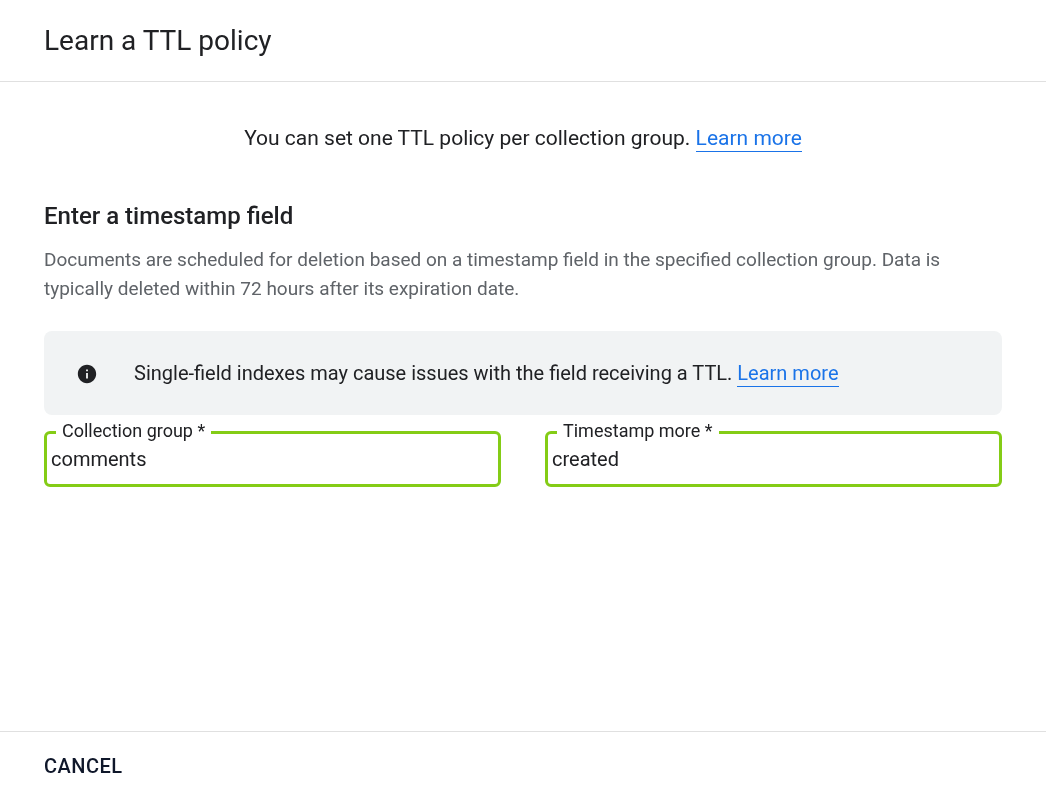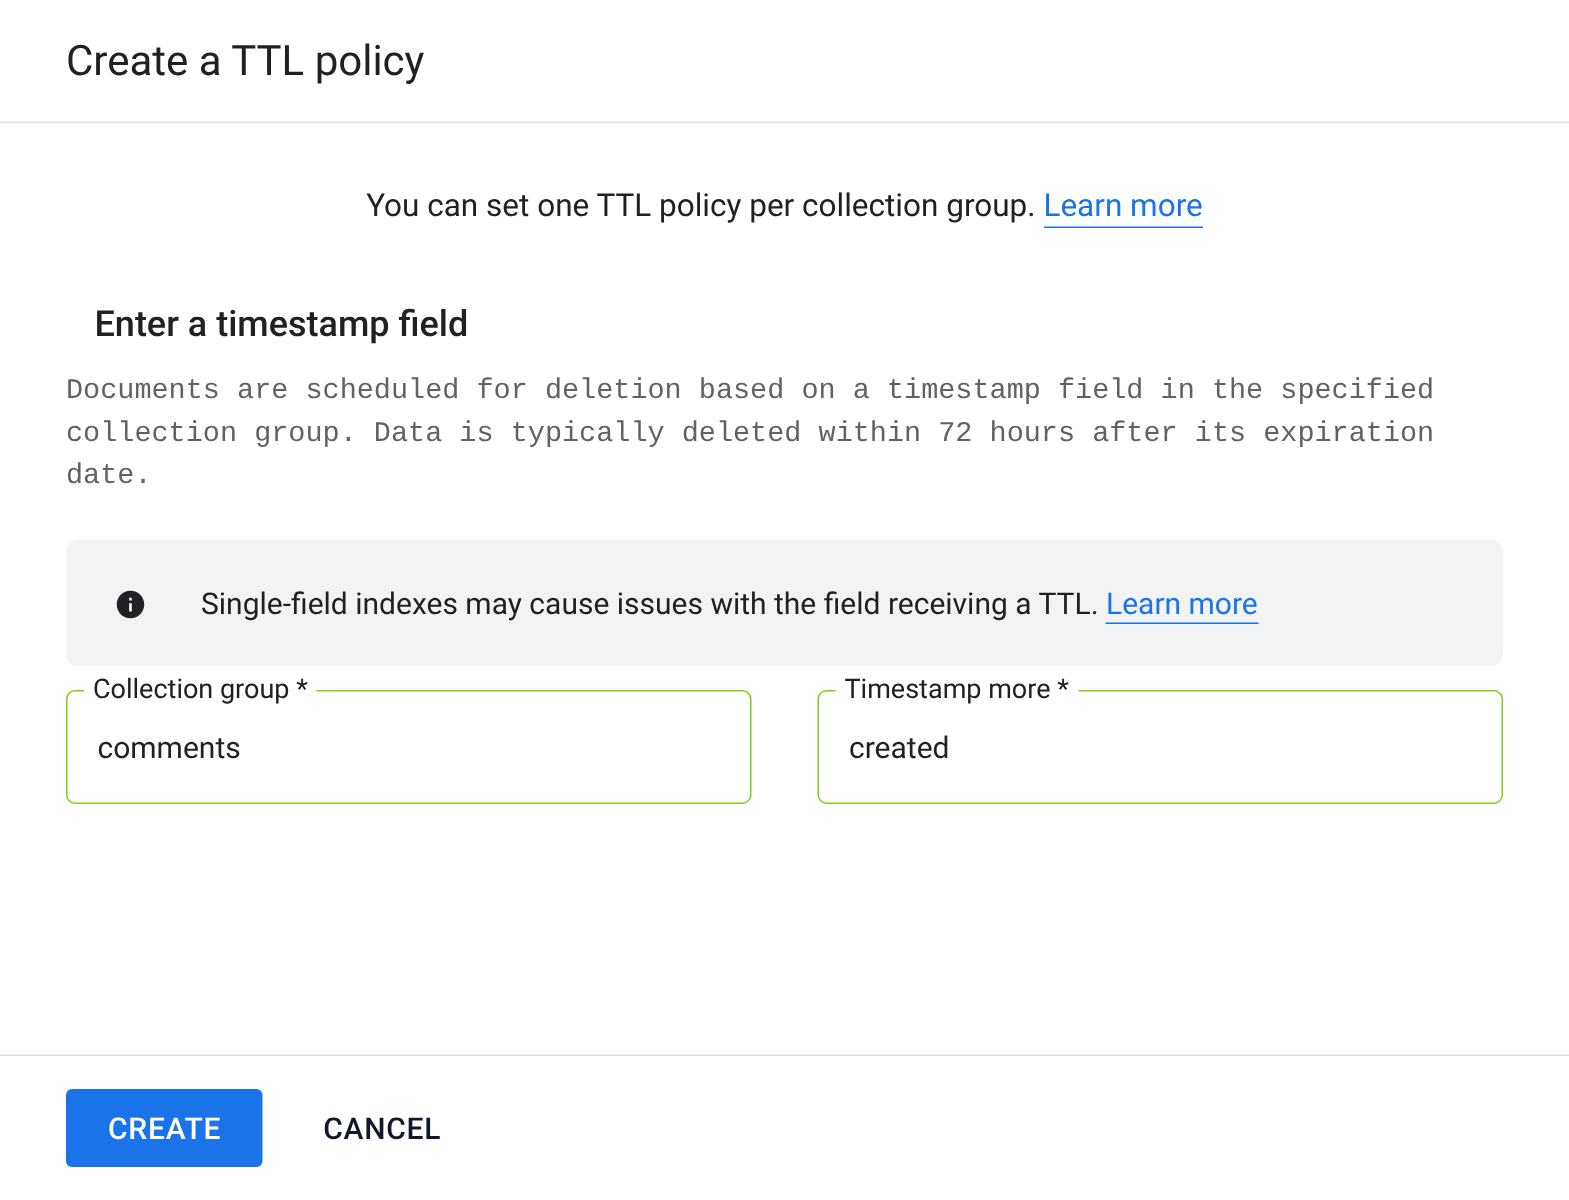--- a/index.html
+++ b/index.html
@@ -40,28 +40,26 @@
       color: #1a73e8;
       text-decoration: none;
       border-bottom: 1px solid #1a73e8;
       padding-bottom: 1px;
     }
     .section-title {
       font-size: 24px;
       font-weight: 500;
       color: #202124;
       margin-bottom: 16px;
-      margin-left: 19px;
     }
     .section-desc {
       font-size: 19px;
       color: #5f6368;
       line-height: 1.5;
       margin-bottom: 28px;
-      font-family: Liberation Mono, monospace;
     }
     .info-box {
       background: #f1f3f4;
       border-radius: 8px;
       padding: 26px 32px 26px 32px;
       display: flex;
       align-items: flex-start;
       gap: 36px;
       margin-bottom: 16px;
     }
@@ -94,24 +92,24 @@
       position: absolute;
       top: -11px;
       left: 12px;
       background: #ffffff;
       padding: 0 6px;
       font-size: 18px;
       color: #202124;
     }
     .field-input {
       width: 100%;
-      height: 76px;
-      border: 1px solid #84cc16;
+      height: 56px;
+      border: 3px solid #84cc16;
       border-radius: 6px;
-      padding: 0 20px;
+      padding: 0 4px;
       font-size: 20px;
       color: #202124;
       outline: none;
       font-family: inherit;
     }
     .footer {
       border-top: 1px solid #e0e0e0;
       padding: 22px 44px;
       display: flex;
       gap: 40px;
@@ -137,21 +135,21 @@
       font-weight: 500;
       letter-spacing: 0.5px;
       cursor: pointer;
       font-family: inherit;
     }
   </style>
 </head>
 <body>
 
 <div class="header">
-  <h1>Create a TTL policy</h1>
+  <h1>Learn a TTL policy</h1>
 </div>
 
 <div class="content">
   <p class="intro">
     <span>You can set one TTL policy per collection group. </span><a href="#">Learn more</a>
   </p>
 
   <h2 class="section-title">Enter a timestamp field</h2>
   <p class="section-desc">Documents are scheduled for deletion based on a timestamp field in the specified collection group. Data is typically deleted within 72 hours after its expiration date.</p>
 
@@ -172,15 +170,14 @@
       <input type="text" class="field-input" value="comments" style="">
     </div>
     <div class="field-wrapper">
       <label class="field-label">Timestamp more *</label>
       <input type="text" class="field-input" value="created" style="">
     </div>
   </div>
 </div>
 
 <div class="footer">
-  <button class="btn-primary">CREATE</button>
   <button class="btn-secondary">CANCEL</button>
 </div>
 
 </body></html>

